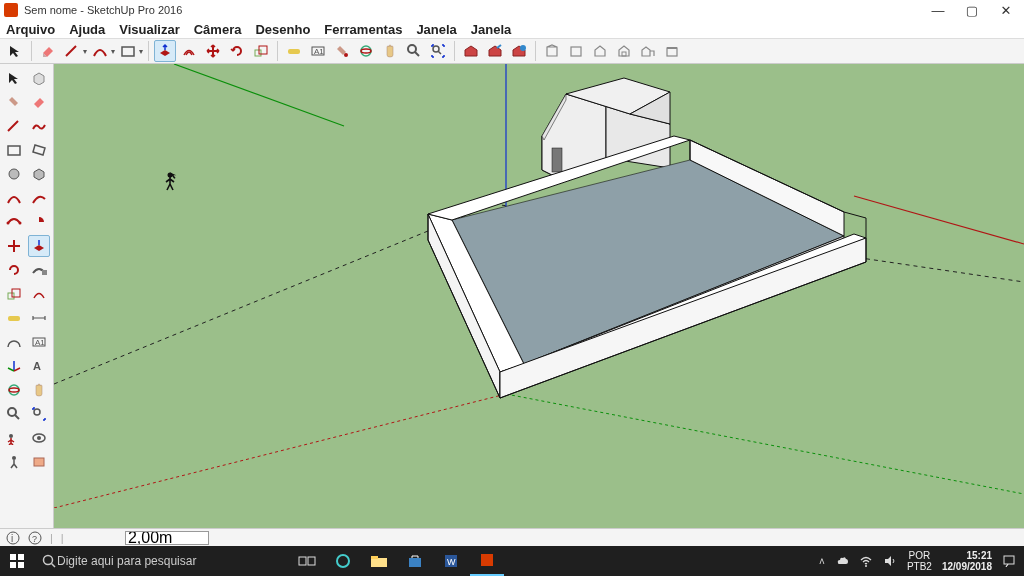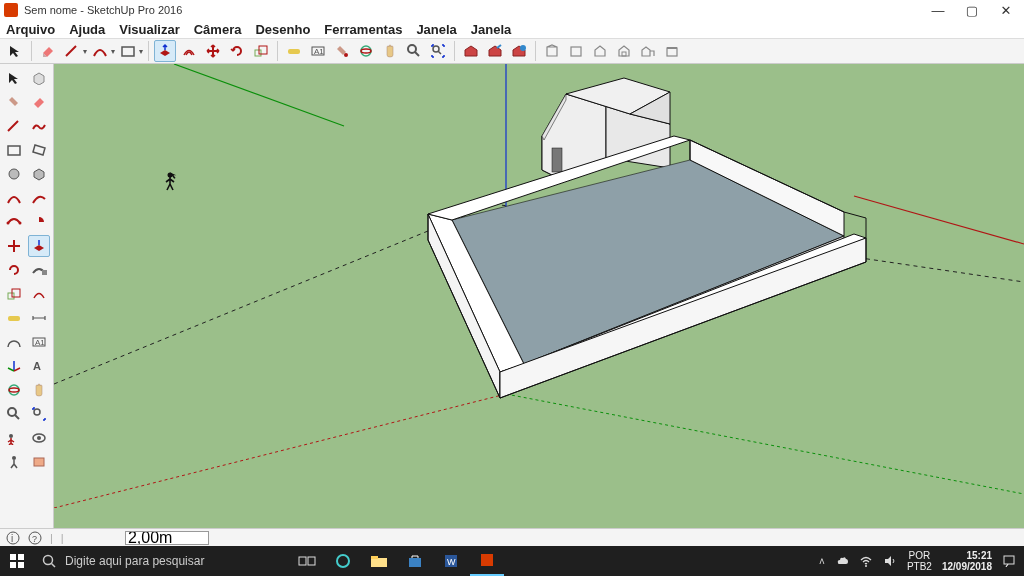--- a/index.html
+++ b/index.html
@@ -36,21 +36,21 @@
 
 
 .statusbar { height: 18px; background: #f4f4f4; border-top: 1px solid #ccc; display: flex; align-items: center; font-size: 11px; color: #222; padding: 0 6px; gap: 8px; }
 .statusbar .hint { flex: 1; }
 .statusbar .dist-label { color: #222; margin-top: 28px; }
 .statusbar .dist-input { width: 84px; height: 14px; font-size: 16px; border: 1px solid #999; padding: 0 2px; background: #fff; }
 
 
 .taskbar { height: 30px; background: #1f1f1f; display: flex; align-items: center; color: #eee; font-size: 12px; }
 .taskbar .start { width: 34px; height: 30px; display: flex; align-items: center; justify-content: center; }
-.taskbar .search { display: flex; align-items: center; gap: 8px; width: 250px; height: 30px; padding-left: 8px; }
+.taskbar .search { display: flex; align-items: center; width: 250px; height: 30px; padding-left: 8px; }
 .taskbar .search svg { opacity: .9; }
 .taskbar .tb-icons { display: flex; gap: 2px; margin-left: 6px; }
 .taskbar .tb-icons .ti { width: 34px; height: 30px; display:flex; align-items:center; justify-content:center; }
 .taskbar .tray { margin-left: auto; display: flex; align-items: center; gap: 10px; padding: 0 8px; font-size: 10px; }
 .taskbar .clock { text-align: right; line-height: 11px; font-weight: bold; }
 
 
 .ic { display:block; }
 </style>
 </head>

